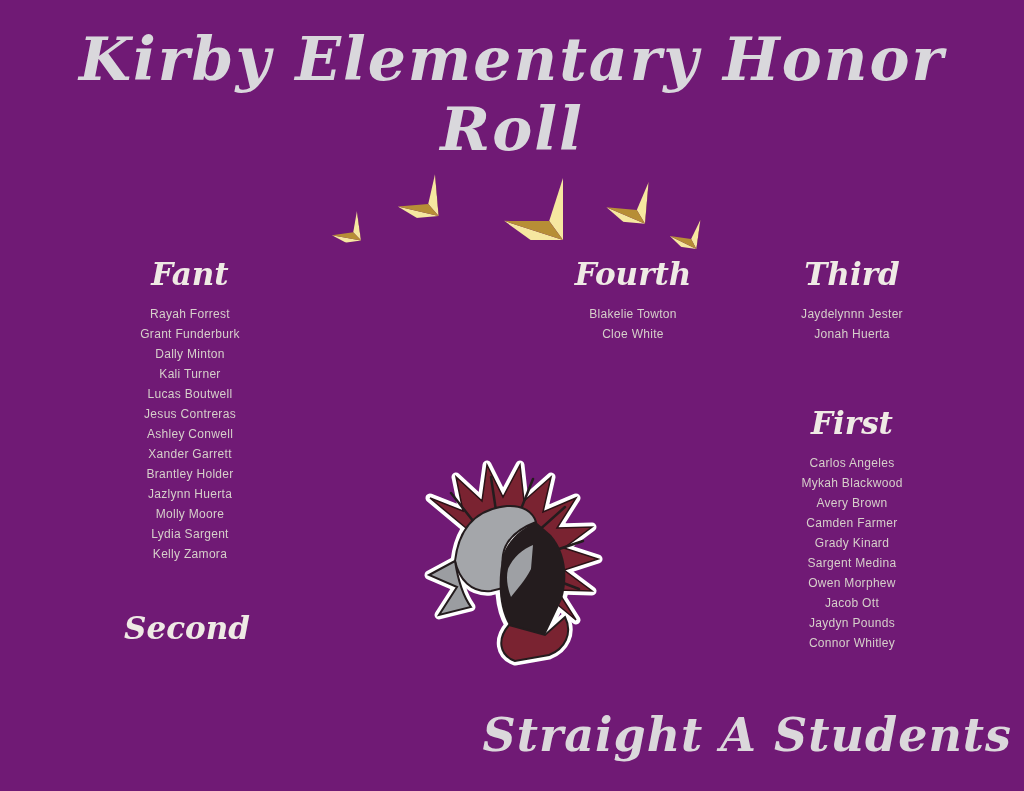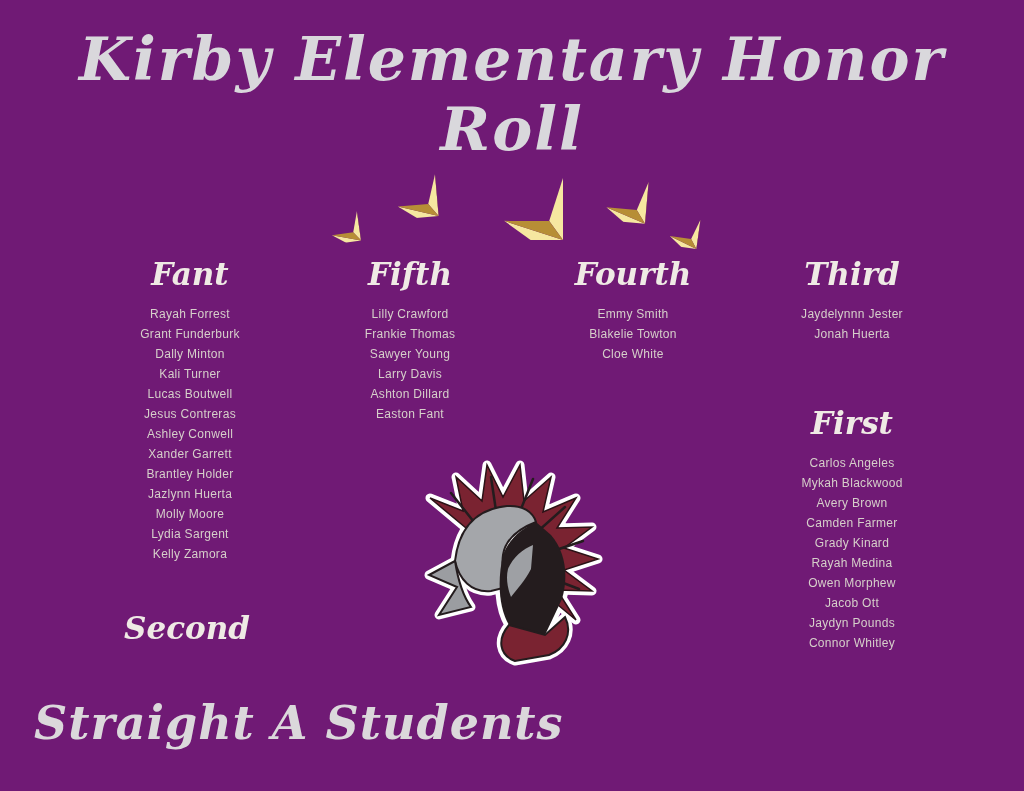--- a/index.html
+++ b/index.html
@@ -44,21 +44,21 @@
   }
   .sec-sixth {left:80px; top:256px;width:220px;}
   .sec-fifth {left:300px;top:256px;width:220px;}
   .sec-fourth{left:523px;top:256px;width:220px;}
   .sec-third {left:742px;top:256px;width:220px;}
   .sec-first {left:742px;top:405px;width:220px;}
   .sec-second{left:57px; top:610px;width:260px;}
   .mascot{position:absolute;left:413px;top:449px;width:200px;height:225px;}
   .footer-caption{
     position:absolute;left:0;right:0;top:696px;
-    margin:0;text-align:left;
+    margin:12px;text-align:right;
     padding-left:34px;
     font-size:46px;letter-spacing:1px;
     color:#DBD8DB;
   }
   .defs{position:absolute;width:0;height:0;overflow:hidden;}
 </style>
 </head>
 <body>
 
 <svg class="defs" aria-hidden="true">
@@ -112,36 +112,24 @@
         <div class="student-name">Ashley Conwell</div>
         <div class="student-name">Xander Garrett</div>
         <div class="student-name">Brantley Holder</div>
         <div class="student-name">Jazlynn Huerta</div>
         <div class="student-name">Molly Moore</div>
         <div class="student-name">Lydia Sargent</div>
         <div class="student-name">Kelly Zamora</div>
       </div>
   </section>
 
-  <section class="grade-section sec-fifth">
-    <h2 class="grade-heading script">Fifth</h2>
-    <div class="student-list">
-        <div class="student-name">Lilly Crawford</div>
-        <div class="student-name">Frankie Thomas</div>
-        <div class="student-name">Sawyer Young</div>
-        <div class="student-name">Larry Davis</div>
-        <div class="student-name">Ashton Dillard</div>
-        <div class="student-name">Easton Fant</div>
-      </div>
-  </section>
 
   <section class="grade-section sec-fourth">
     <h2 class="grade-heading script">Fourth</h2>
     <div class="student-list">
-        <div class="student-name">Emmy Smith</div>
         <div class="student-name">Blakelie Towton</div>
         <div class="student-name">Cloe White</div>
       </div>
   </section>
 
   <section class="grade-section sec-third">
     <h2 class="grade-heading script">Third</h2>
     <div class="student-list">
         <div class="student-name">Jaydelynnn Jester</div>
         <div class="student-name">Jonah Huerta</div>
@@ -149,21 +137,21 @@
   </section>
 
   <section class="grade-section sec-first">
     <h2 class="grade-heading script">First</h2>
     <div class="student-list">
         <div class="student-name">Carlos Angeles</div>
         <div class="student-name">Mykah Blackwood</div>
         <div class="student-name">Avery Brown</div>
         <div class="student-name">Camden Farmer</div>
         <div class="student-name">Grady Kinard</div>
-        <div class="student-name">Rayah Medina</div>
+        <div class="student-name">Sargent Medina</div>
         <div class="student-name">Owen Morphew</div>
         <div class="student-name">Jacob Ott</div>
         <div class="student-name">Jaydyn Pounds</div>
         <div class="student-name">Connor Whitley</div>
       </div>
   </section>
 
   <section class="grade-section sec-second">
     <h2 class="grade-heading script">Second</h2>
   </section>

